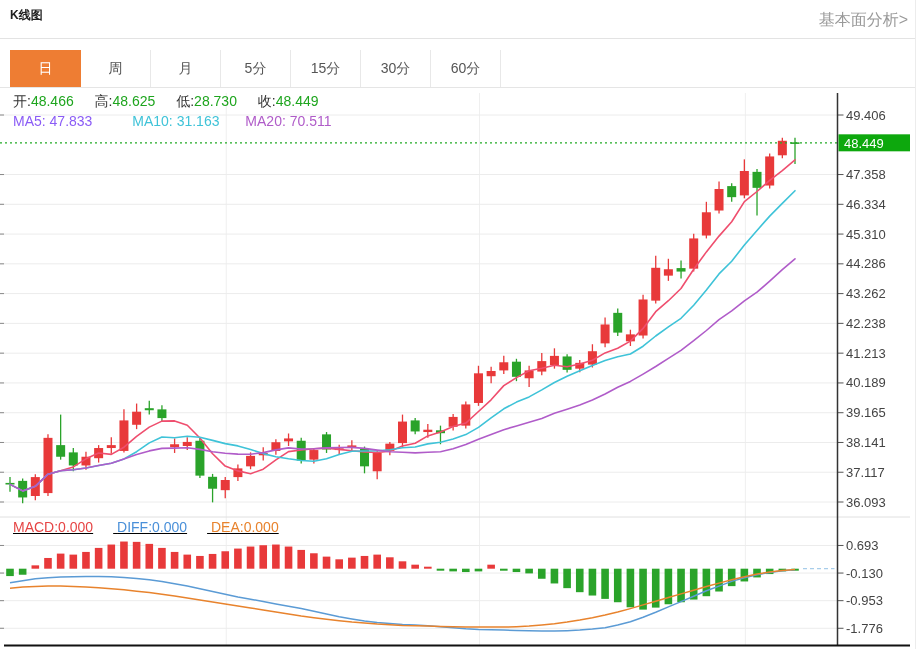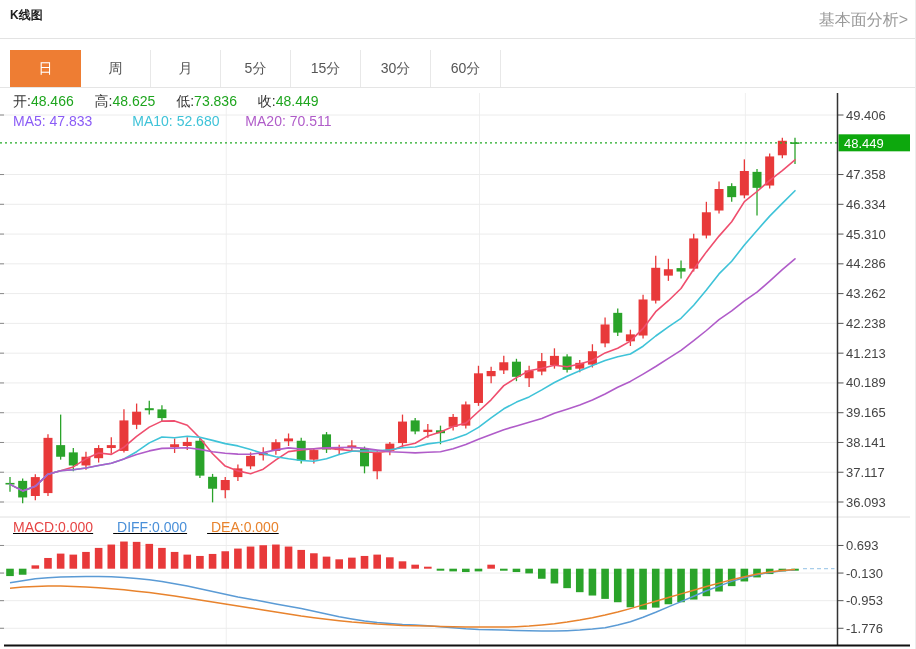--- a/index.html
+++ b/index.html
@@ -318,27 +318,27 @@
       <line x1="803" y1="568.7" x2="834.5" y2="568.7" stroke="#a8cdea" stroke-width="1.3" stroke-dasharray="4,3"></line>
       <line x1="837.5" y1="93" x2="837.5" y2="645" stroke="#333" stroke-width="1.5"></line>
       <line x1="4" y1="645.5" x2="910" y2="645.5" stroke="#111" stroke-width="2"></line>
       <rect x="838.5" y="134.31999000000002" width="71.5" height="17" fill="#0da80d"></rect>
       <text x="844" y="147.61999000000003" font-size="13" fill="#fff" font-family="&quot;Liberation Sans&quot;,sans-serif">48.449</text>
     </svg>
 
   <div class="inforow row-ohlc">
     <span class="lbl">开:</span><span class="val-green">48.466</span>
     <span class="lbl">高:</span><span class="val-green">48.625</span>
-    <span class="lbl">低:</span><span class="val-green">73.836</span>
+    <span class="lbl">低:</span><span class="val-green">28.730</span>
     <span class="lbl">收:</span><span class="val-green">48.449</span>
   </div>
 
   <div class="inforow row-ma">
     <span class="ma5">MA5: 47.833</span>
-    <span class="ma10">MA10: 52.680</span>
+    <span class="ma10">MA10: 31.163</span>
     <span class="ma20">MA20: 70.511</span>
   </div>
 
   <div class="inforow row-macd">
     <span class="macd-v">MACD:0.000</span>
     <span class="diff-v">DIFF:0.000</span>
     <span class="dea-v">DEA:0.000</span>
   </div>
 
   <div class="rb"></div>

